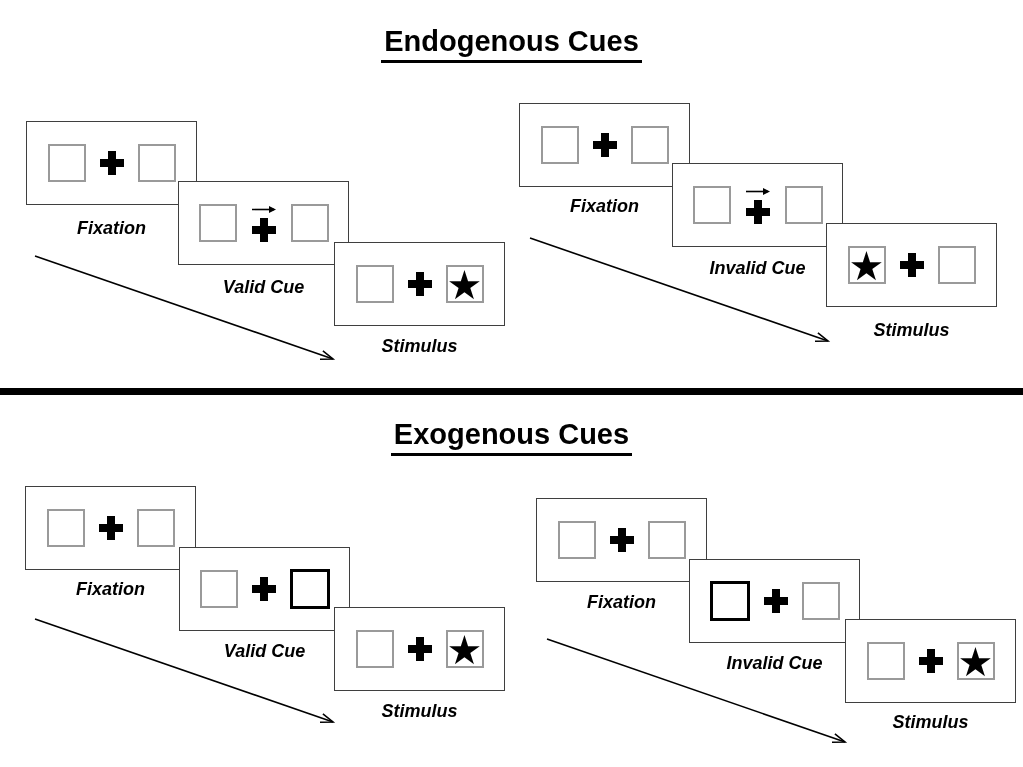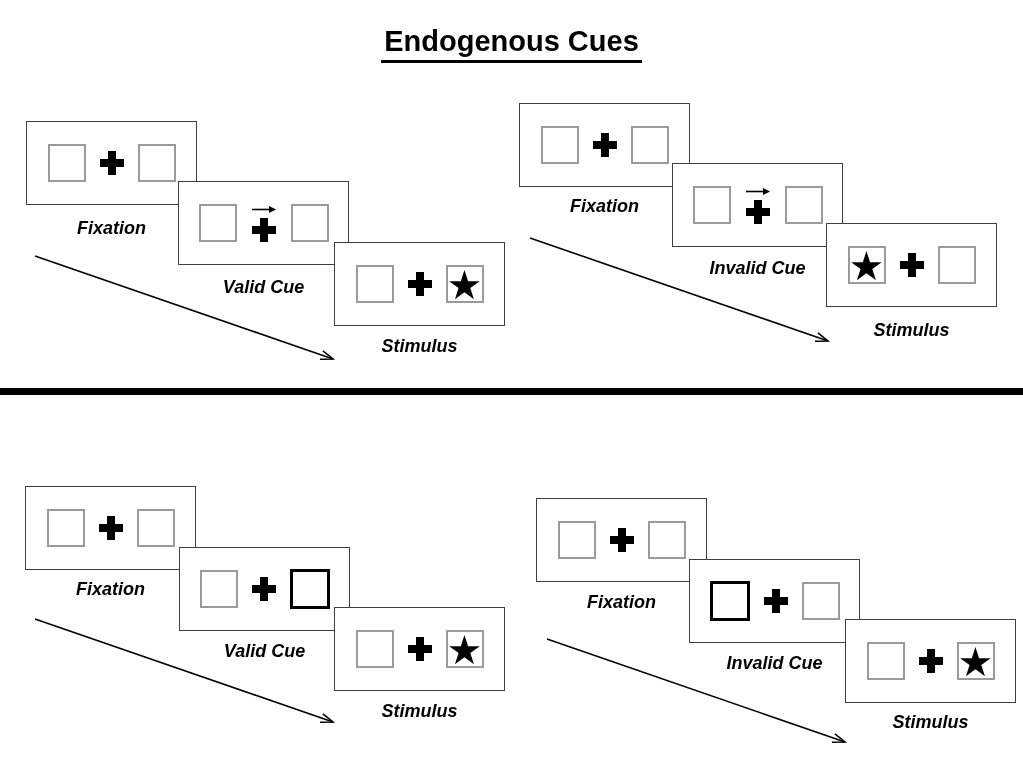--- a/index.html
+++ b/index.html
@@ -118,20 +118,23 @@
   </div>
   <div class="flabel" style="left:826px;top:320px;">Stimulus</div>
 
   <svg class="tarrow" style="left:528px;top:236px;" width="306" height="112" viewBox="0 0 306 112">
     <line x1="2" y1="2" x2="300" y2="105" stroke="#000" stroke-width="1.6"></line>
     <path d="M289.9 96.8 L300 105 L287 105.3" fill="none" stroke="#000" stroke-width="1.6"></path>
   </svg>
 
   <div class="divider"></div>
 
+  <div class="title" style="top:417px;">
+    <span class="u">Exogenous Cues</span>
+  </div>
 
   <div class="frame" style="left:25px;top:486px;">
     <div class="sq"></div>
     <div class="center">
       <div class="plus"></div>
     </div>
     <div class="sq"></div>
   </div>
   <div class="flabel" style="left:25px;top:579px;">Fixation</div>
 

